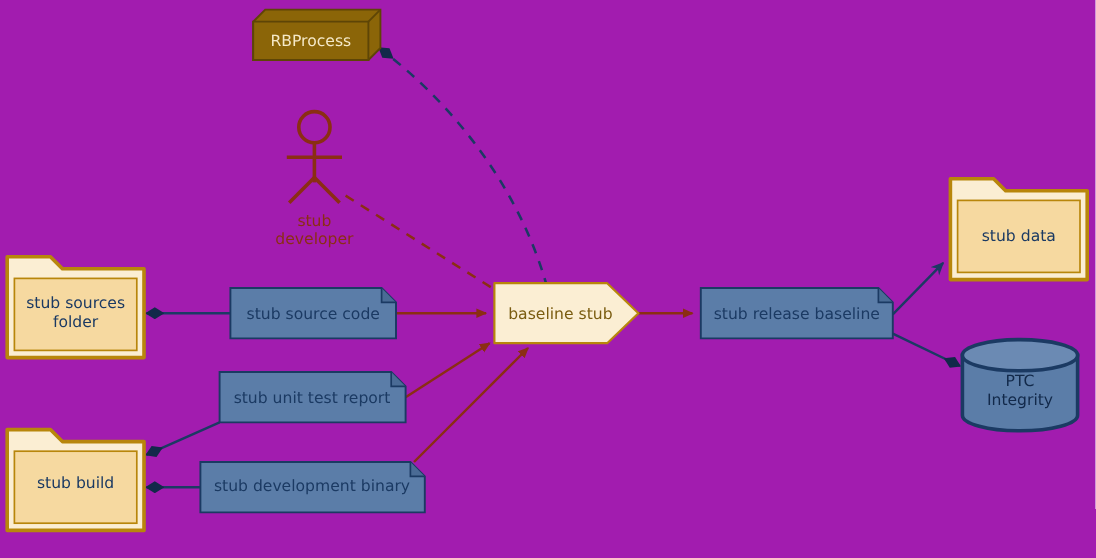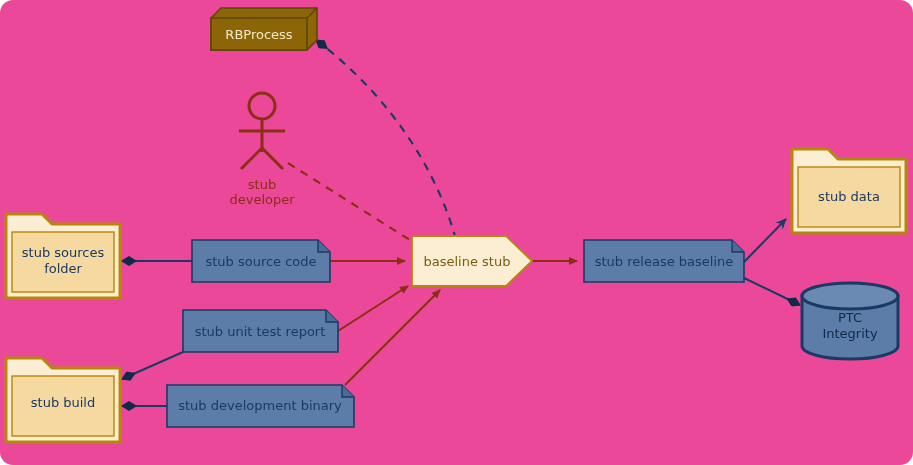--- a/index.html
+++ b/index.html
@@ -7,23 +7,22 @@
     padding: 0;
     background: #ffffff;
   }
   body {
     font-family: "DejaVu Sans", sans-serif;
   }
   #diagram-root {
     position: relative;
     width: 913px;
     height: 465px;
-    background: #ec4899;
+    background: #a21caf;
     overflow: hidden;
-    border-radius: 13px;
   }
   svg#diagram-svg {
     position: absolute;
     left: 0;
     top: 0;
     width: 913px;
     height: 465px;
   }
   .node-label {
     font-family: "DejaVu Sans", sans-serif;

